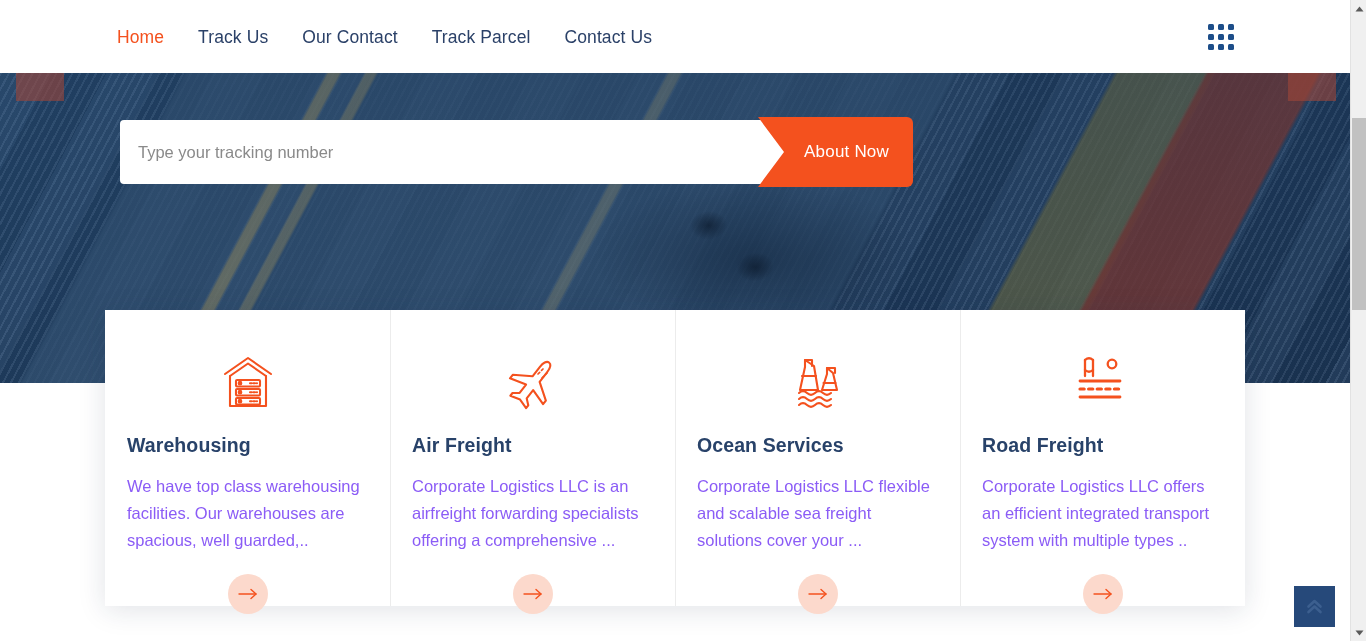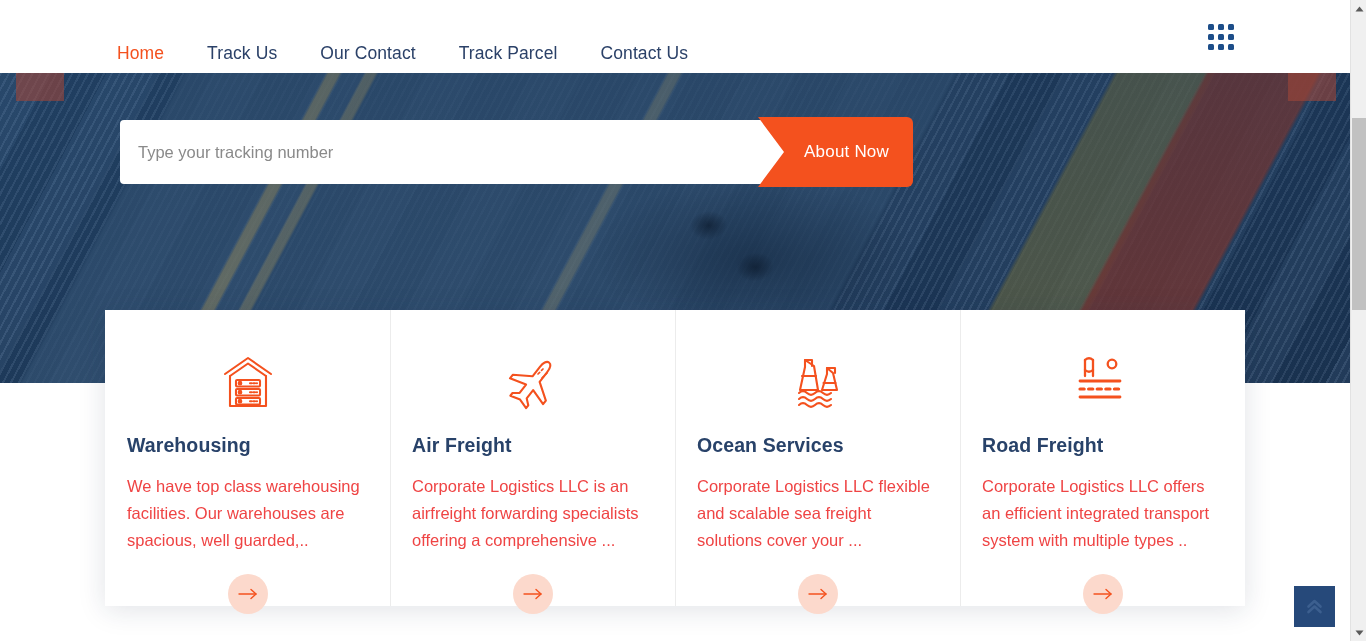--- a/index.html
+++ b/index.html
@@ -28,25 +28,25 @@
   
   .site-header {
     position: absolute;
     left: 0; top: 0;
     width: 1350px; height: 73px;
     background: #ffffff;
     z-index: 30;
   }
   .nav {
     position: absolute;
-    left: 117px; top: 16px;
+    left: 117px; top: 0;
     height: 74px;
     display: flex;
     align-items: center;
-    gap: 9px;
+    gap: 0px;
   }
   .nav-item {
     font-size: 17.5px;
     letter-spacing: .1px;
     color: #2b4168;
     text-decoration: none;
     padding: 0 17px;
     white-space: nowrap;
     cursor: pointer;
   }
@@ -209,21 +209,21 @@
     margin-top: 14px;
     font-size: 19.5px;
     font-weight: bold;
     color: #284269;
     letter-spacing: .1px;
   }
   .card-text {
     margin-top: 16px;
     font-size: 16.5px;
     line-height: 27px;
-    color: #ef4444;
+    color: #8b5cf6;
   }
   .card-arrow {
     margin: 20px auto 0;
     width: 40px; height: 40px;
     border-radius: 50%;
     background: #fcd9cc;
     display: flex;
     align-items: center;
     justify-content: center;
     cursor: pointer;

